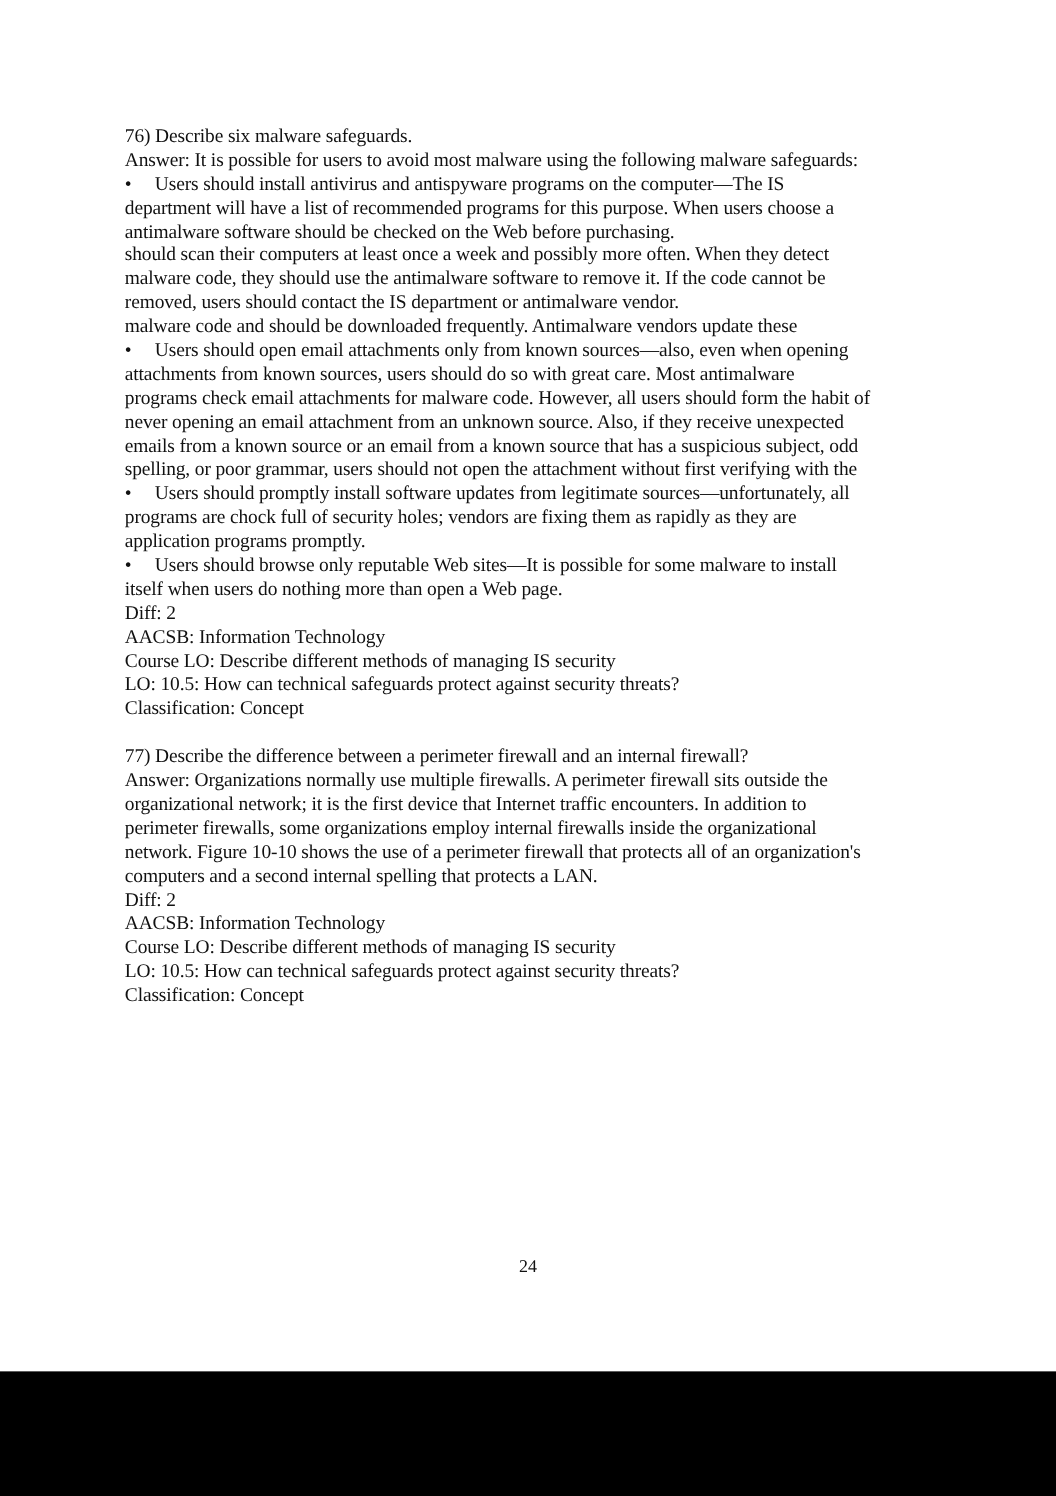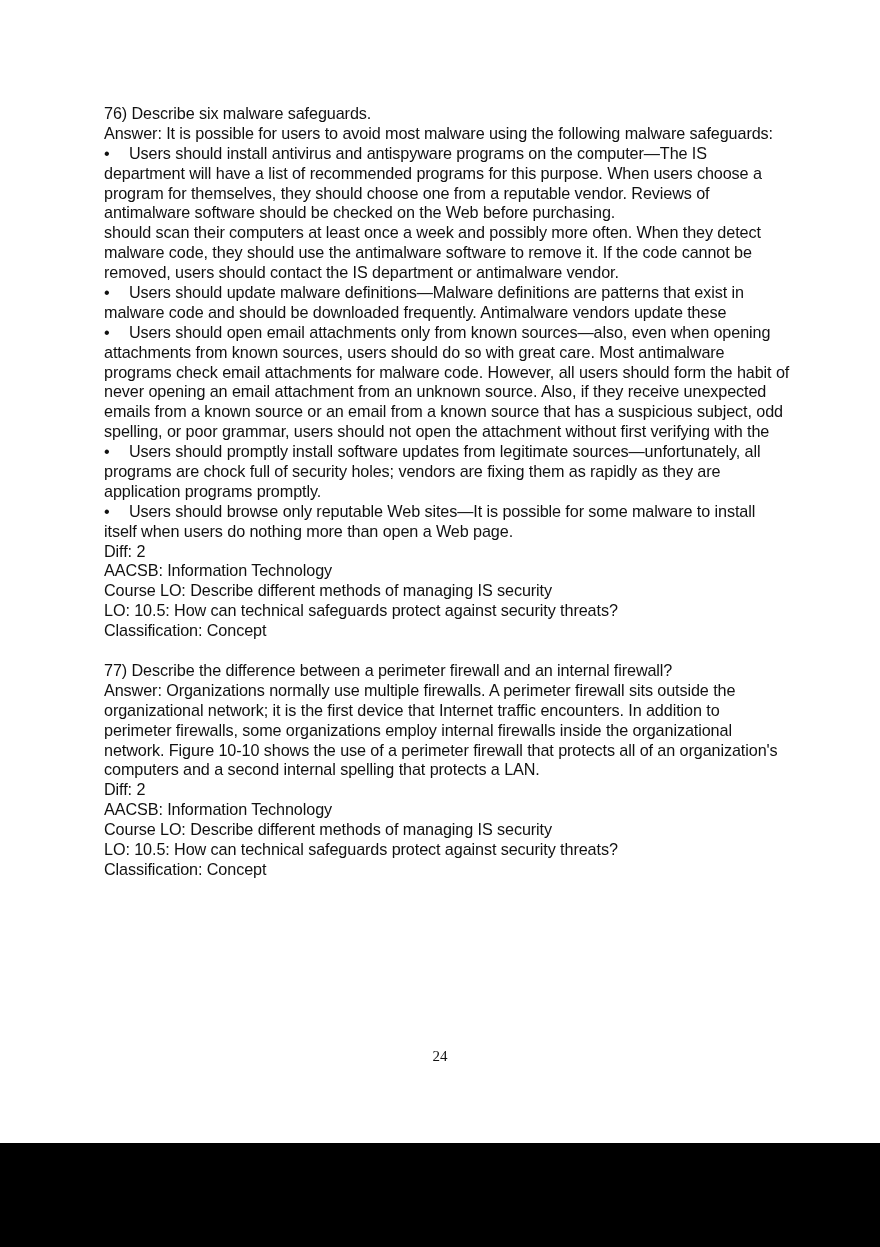--- a/index.html
+++ b/index.html
@@ -1,20 +1,20 @@
 <!DOCTYPE html>
 <html><head>
 <meta charset="utf-8">
 <style>
   html, body { margin: 0; padding: 0; }
   body { width: 880px; height: 1247px; background: #000; position: relative; overflow: hidden; }
   .page { position: absolute; left: 0; top: 0; width: 880px; height: 1143px; background: #fff; }
   .content {
     position: absolute; left: 104px; top: 104px; width: 690px;
-    font-family: Liberation Sans, sans-serif; font-size: 16.2px; line-height: 19.9px; color: #111;
+    font-family: Liberation Serif, serif; font-size: 16.2px; line-height: 19.9px; color: #111;
     letter-spacing: -0.1px;
   }
   .line { white-space: nowrap; height: 19.9px; }
   .bullet-line .dot { display: inline-block; width: 25px; }
   .gap { height: 19.9px; }
   .page-number {
     position: absolute; left: 0; width: 880px; top: 1048px; text-align: center;
     font-family: "Liberation Serif", serif; font-size: 15px; color: #111;
   }
   .bottom-bar { position: absolute; left: 0; top: 1143px; width: 880px; height: 104px; background: #000; }
@@ -24,26 +24,24 @@
 
 <div class="page">
   <div class="content">
 
     <div>
       <div class="line">76) Describe six malware safeguards.</div>
       <div id="q0-lines">
           <div class="line"><span>Answer:  It is possible for users to avoid most malware using the following malware safeguards:</span></div>
           <div class="line bullet-line"><span class="dot">•</span><span>Users should install antivirus and antispyware programs on the computer—The IS</span></div>
           <div class="line"><span>department will have a list of recommended programs for this purpose. When users choose a</span></div>
-          <div class="line"><span>program for themselves, they should choose one from a reputable vendor. Reviews of</span></div>
           <div class="line"><span>antimalware software should be checked on the Web before purchasing.</span></div>
           <div class="line"><span>should scan their computers at least once a week and possibly more often. When they detect</span></div>
           <div class="line"><span>malware code, they should use the antimalware software to remove it. If the code cannot be</span></div>
           <div class="line"><span>removed, users should contact the IS department or antimalware vendor.</span></div>
-          <div class="line bullet-line"><span class="dot">•</span><span>Users should update malware definitions—Malware definitions are patterns that exist in</span></div>
           <div class="line"><span>malware code and should be downloaded frequently. Antimalware vendors update these</span></div>
           <div class="line bullet-line"><span class="dot">•</span><span>Users should open email attachments only from known sources—also, even when opening</span></div>
           <div class="line"><span>attachments from known sources, users should do so with great care. Most antimalware</span></div>
           <div class="line"><span>programs check email attachments for malware code. However, all users should form the habit of</span></div>
           <div class="line"><span>never opening an email attachment from an unknown source. Also, if they receive unexpected</span></div>
           <div class="line"><span>emails from a known source or an email from a known source that has a suspicious subject, odd</span></div>
           <div class="line"><span>spelling, or poor grammar, users should not open the attachment without first verifying with the</span></div>
           <div class="line bullet-line"><span class="dot">•</span><span>Users should promptly install software updates from legitimate sources—unfortunately, all</span></div>
           <div class="line"><span>programs are chock full of security holes; vendors are fixing them as rapidly as they are</span></div>
           <div class="line"><span>application programs promptly.</span></div>

